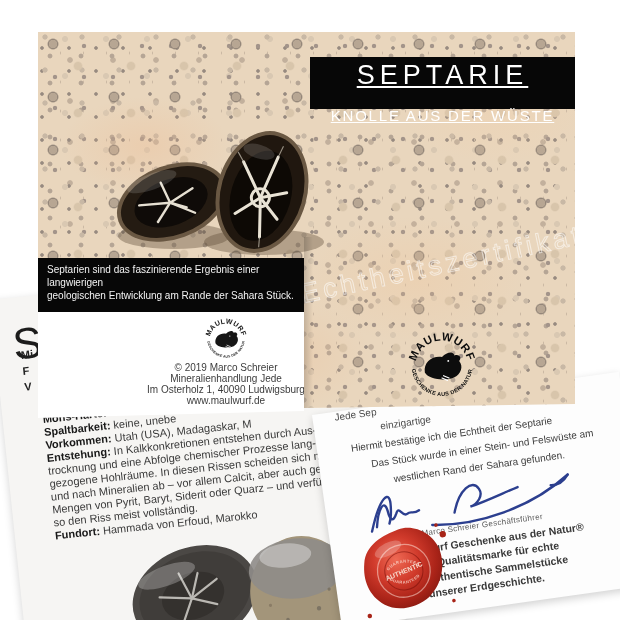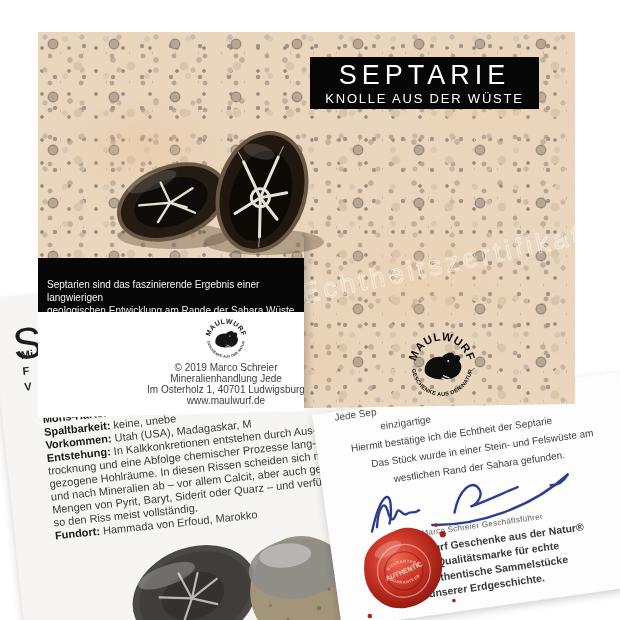--- a/index.html
+++ b/index.html
@@ -46,35 +46,35 @@
                radial-gradient(circle at 24px 21px,#cbb9a4 1.6px,transparent 2.4px),
                radial-gradient(circle at 4px 16px,#978a80 1.4px,transparent 2.2px),
                radial-gradient(circle at 32px 28px,#c2b09c 2.4px,transparent 3.2px);
              background-size:61px 53px,53px 47px,37px 33px,29px 31px,41px 37px,31px 27px,23px 29px,27px 23px,43px 41px;}
   .sand-card::after{content:"";position:absolute;inset:0;pointer-events:none;
              background-image:
                radial-gradient(ellipse 120px 70px at 20% 30%,rgba(238,185,142,.30),transparent 70%),
                radial-gradient(ellipse 160px 90px at 70% 65%,rgba(240,196,152,.28),transparent 70%),
                radial-gradient(ellipse 130px 80px at 45% 85%,rgba(233,180,135,.25),transparent 70%),
                radial-gradient(ellipse 140px 80px at 85% 20%,rgba(244,205,164,.25),transparent 70%);}
-  .title-box{position:absolute;left:272px;top:25px;width:229px;height:52px;background:#070707;
-             color:#fff;text-align:center;z-index:3;}
+  .title-box{position:absolute;left:272px;top:25px;width:265px;height:52px;background:#070707;
+             color:#fff;text-align:center;z-index:3;text-decoration:underline;}
   .title-box .t1{font-size:27px;font-weight:400;letter-spacing:5px;margin-top:3px;}
-  .title-box .t2{font-size:13px;font-weight:400;letter-spacing:1.8px;margin-top:0px;}
+  .title-box .t2{font-size:15px;font-weight:400;letter-spacing:1.8px;margin-top:16px;}
   .stones-top{position:absolute;left:74px;top:94px;z-index:2;}
   .wm-svg{position:absolute;left:255px;top:200px;z-index:1;transform:rotate(-12deg);}
   .stamp{position:absolute;left:365px;top:293px;width:78px;height:78px;color:#0d0d0d;z-index:2;}
   .edge-shadow{position:absolute;left:266px;top:205px;width:9px;height:175px;z-index:4;
              background:linear-gradient(to right,rgba(0,0,0,.16),rgba(0,0,0,0));}
 
   
   .front-panel{left:38px;top:32px;width:266px;height:386px;z-index:5;
              clip-path:polygon(0 0,100% 0,100% calc(100% - 7px),0 100%);}
   .desc-box{position:absolute;left:0;top:226px;width:100%;height:54px;background:#070707;
-            color:#f3f3f3;font-size:10px;line-height:13px;padding:20px 0 0 9px;box-sizing:border-box;}
+            color:#f3f3f3;font-size:10px;line-height:13px;padding:5px 0 0 9px;box-sizing:border-box;}
   .desc-box .gap{margin-top:8px;}
   .front-white{position:absolute;left:0;top:280px;width:100%;height:106px;background:#ffffff;
             box-shadow:0 4px 7px -2px rgba(0,0,0,.28);}
   .front-logo{position:absolute;left:164px;top:2px;width:48px;height:48px;color:#161616;}
   .copy-block{position:absolute;left:88px;top:50px;width:200px;text-align:center;
             font-size:10px;line-height:11px;color:#3c3c3c;}
   .copy-block .www{}
 </style>
 </head>
 <body>
@@ -256,29 +256,29 @@
     <svg class="stamp" viewBox="0 0 100 100">
       <use href="#mole-logo"></use>
     </svg>
 
     <div class="edge-shadow"></div>
   </div>
 
   <div class="card front-panel">
     <div class="desc-box">
       <div>Septarien sind das faszinierende Ergebnis einer langwierigen</div>
-      <div>geologischen Entwicklung am Rande der Sahara Wüste.</div>
+      <div>geologischen Entwicklung am Rande der Sahara Stück.</div>
       <div class="gap">Weitere Informationen und Echtheitszertifikat innen.</div>
     </div>
     <div class="front-white">
       <svg class="front-logo" viewBox="0 0 100 100">
         <use href="#mole-logo"></use>
       </svg>
       <div class="copy-block">
         <div>© 2019 Marco Schreier</div>
         <div>Mineralienhandlung Jede</div>
-        <div>Im Osterholz 1, 40701 Ludwigsburg</div>
+        <div>Im Osterholz 1, 40090 Ludwigsburg</div>
         <div class="www">www.maulwurf.de</div>
       </div>
     </div>
   </div>
 
 </div>
 
 </body></html>

